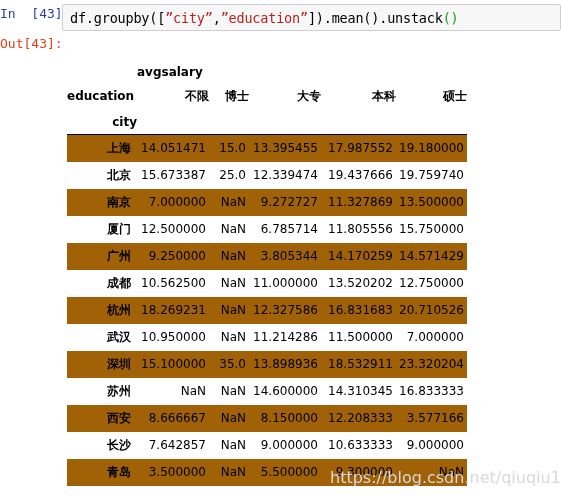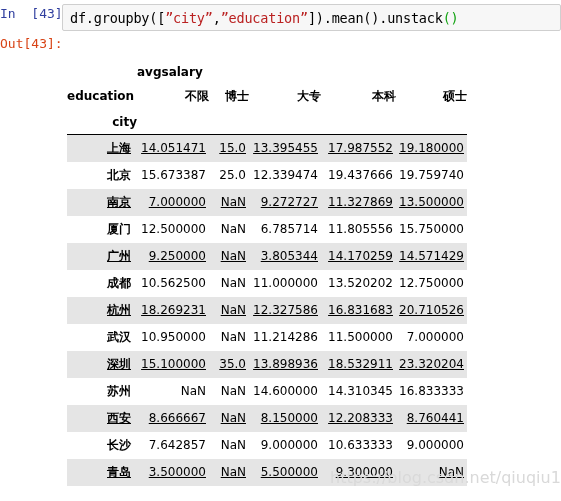--- a/index.html
+++ b/index.html
@@ -108,21 +108,21 @@
     font-weight: bold;
     text-align: right;
     padding-right: 6px;
   }
   .hdr-idx th.ruled {
     border-bottom: 1.6px solid #000000;
   }
 
   
   tbody tr { height: 27px; }
-  tbody tr.odd { background: #e5e5e5; text-decoration: underline; }
+  tbody tr.odd { background: #a16207; }
   tbody td.city {
     font-weight: bold;
     text-align: right;
     padding-right: 6px;
   }
   tbody td.num {
     text-align: right;
     padding-right: 3px;
   }
 
@@ -273,21 +273,21 @@
           <td class="num">14.600000</td>
           <td class="num">14.310345</td>
           <td class="num">16.833333</td>
         </tr>
         <tr class="odd">
           <td class="city">西安</td>
           <td class="num">8.666667</td>
           <td class="num">NaN</td>
           <td class="num">8.150000</td>
           <td class="num">12.208333</td>
-          <td class="num">8.760441</td>
+          <td class="num">3.577166</td>
         </tr>
         <tr class="even">
           <td class="city">长沙</td>
           <td class="num">7.642857</td>
           <td class="num">NaN</td>
           <td class="num">9.000000</td>
           <td class="num">10.633333</td>
           <td class="num">9.000000</td>
         </tr>
         <tr class="odd">

